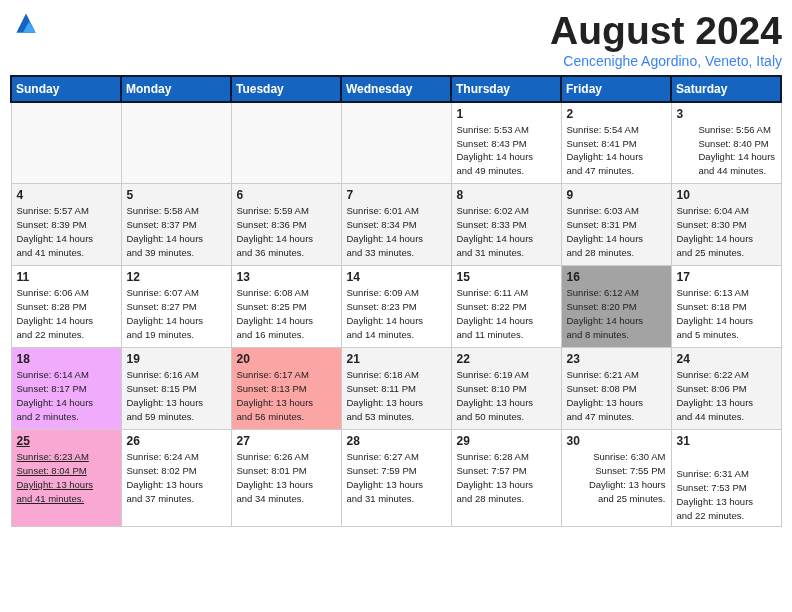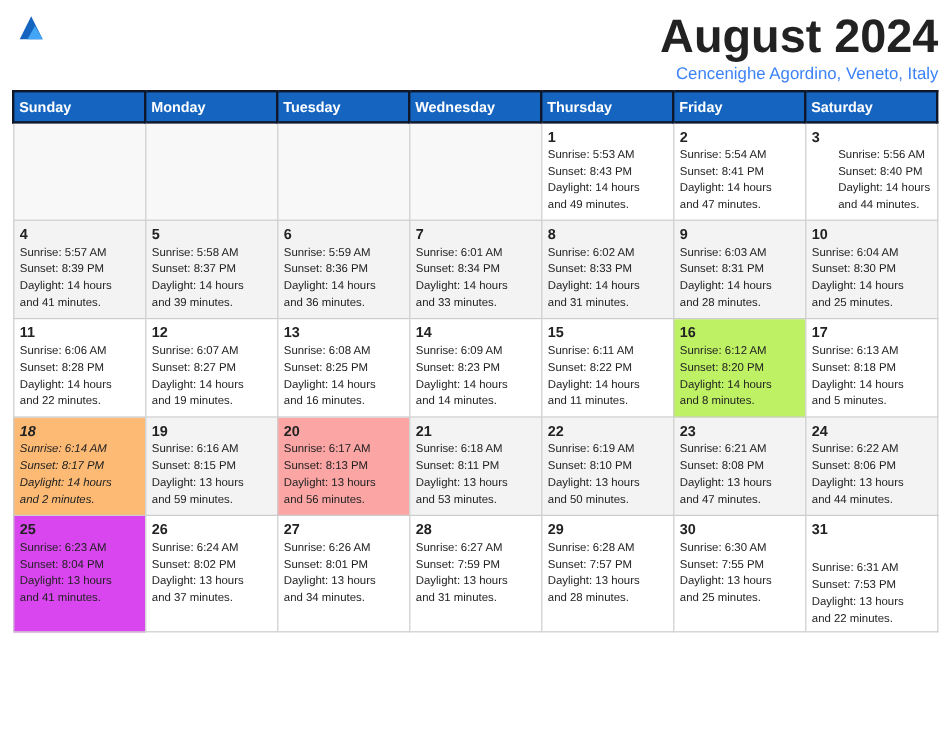--- a/index.html
+++ b/index.html
@@ -218,37 +218,37 @@
 Daylight: 14 hours
 and 14 minutes.</div>
         </td>
         <td style="background: rgb(255, 255, 255);">
           <span class="day-number">15</span>
           <div class="day-info" style="white-space: pre-line;">Sunrise: 6:11 AM
 Sunset: 8:22 PM
 Daylight: 14 hours
 and 11 minutes.</div>
         </td>
-        <td style="background: #bef264;">
+        <td style="background: #a3a3a3;">
           <span class="day-number">16</span>
           <div class="day-info" style="white-space: pre-line;">Sunrise: 6:12 AM
 Sunset: 8:20 PM
 Daylight: 14 hours
 and 8 minutes.</div>
         </td>
         <td style="background: rgb(255, 255, 255);">
           <span class="day-number">17</span>
           <div class="day-info" style="white-space: pre-line;">Sunrise: 6:13 AM
 Sunset: 8:18 PM
 Daylight: 14 hours
 and 5 minutes.</div>
         </td>
       </tr>
       <tr>
-        <td style="background: #fdba74; font-style: italic;">
+        <td style="background: #f0abfc;">
           <span class="day-number">18</span>
           <div class="day-info" style="white-space: pre-line;">Sunrise: 6:14 AM
 Sunset: 8:17 PM
 Daylight: 14 hours
 and 2 minutes.</div>
         </td>
         <td style="background: rgb(243, 243, 243);">
           <span class="day-number">19</span>
           <div class="day-info" style="white-space: pre-line;">Sunrise: 6:16 AM
 Sunset: 8:15 PM
@@ -285,21 +285,21 @@
         </td>
         <td style="background: rgb(243, 243, 243);">
           <span class="day-number">24</span>
           <div class="day-info" style="white-space: pre-line;">Sunrise: 6:22 AM
 Sunset: 8:06 PM
 Daylight: 13 hours
 and 44 minutes.</div>
         </td>
       </tr>
       <tr>
-        <td style="background: #d946ef;">
+        <td style="background: #f9a8d4; text-decoration: underline;">
           <span class="day-number">25</span>
           <div class="day-info" style="white-space: pre-line;">Sunrise: 6:23 AM
 Sunset: 8:04 PM
 Daylight: 13 hours
 and 41 minutes.</div>
         </td>
         <td style="background: rgb(255, 255, 255);">
           <span class="day-number">26</span>
           <div class="day-info" style="white-space: pre-line;">Sunrise: 6:24 AM
 Sunset: 8:02 PM
@@ -322,21 +322,21 @@
         </td>
         <td style="background: rgb(255, 255, 255); margin-top: 26px;">
           <span class="day-number">29</span>
           <div class="day-info" style="white-space: pre-line;">Sunrise: 6:28 AM
 Sunset: 7:57 PM
 Daylight: 13 hours
 and 28 minutes.</div>
         </td>
         <td style="background: rgb(255, 255, 255);">
           <span class="day-number">30</span>
-          <div class="day-info" style="white-space: pre-line;">Sunrise: 6:30 AM
+          <div class="day-info" style="white-space: pre-line; text-align: right;">Sunrise: 6:30 AM
 Sunset: 7:55 PM
 Daylight: 13 hours
 and 25 minutes.</div>
         </td>
         <td style="background: rgb(255, 255, 255);">
           <span class="day-number">31</span>
           <div class="day-info" style="white-space: pre-line; margin-top: 19px;">Sunrise: 6:31 AM
 Sunset: 7:53 PM
 Daylight: 13 hours
 and 22 minutes.</div>

